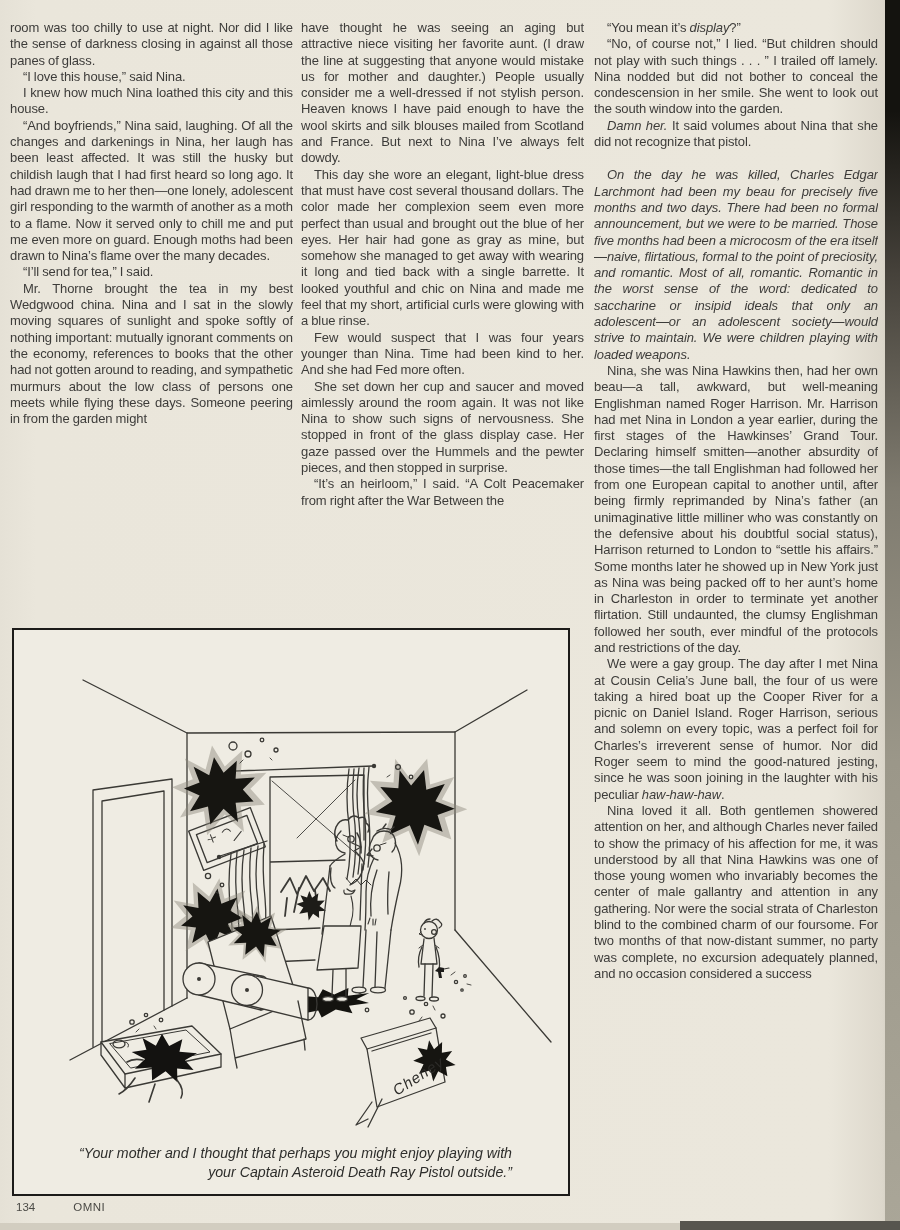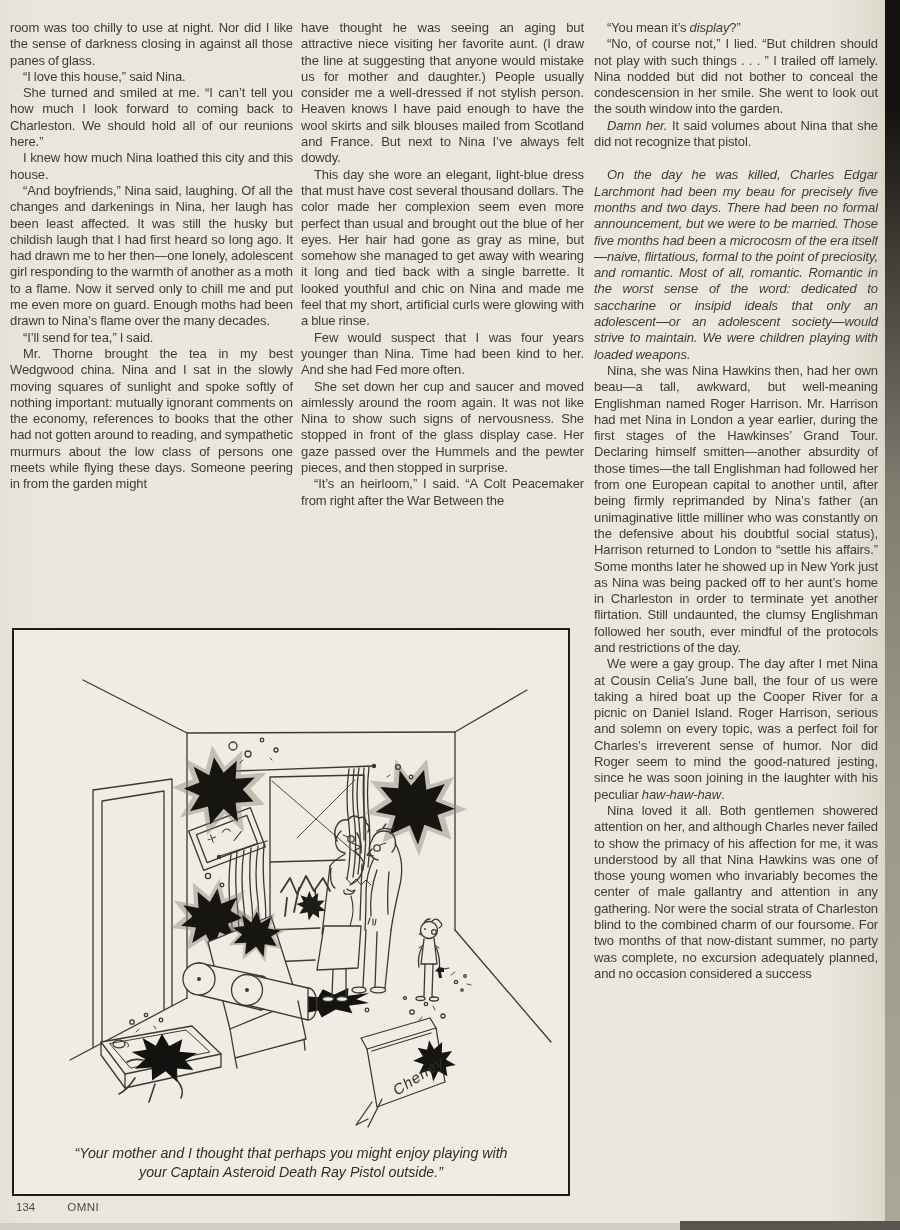--- a/index.html
+++ b/index.html
@@ -21,46 +21,45 @@
   .col p.ind{text-indent:13px;}
   .col p.sb{margin-top:17px;font-style:italic;}
   .col em{font-style:italic;}
   #cartoon-panel{
     position:absolute;left:12px;top:628px;width:558px;height:568px;
     border:2px solid #1c1b19;background:#efece3;box-sizing:border-box;
   }
   #cartoon-panel svg{display:block;margin:0 auto;}
   #cartoon-caption{
     position:absolute;left:0;bottom:12px;width:100%;box-sizing:border-box;
-    padding:0 56px;text-align:center;font-style:italic;
+    padding:0 56px;text-align:right;font-style:italic;
     font-size:14.2px;line-height:19px;color:#2d2d2b;
   }
   #footer{position:absolute;left:16px;top:1201px;font-size:11.5px;color:#4b4a46;}
   #footer .pgnum{display:inline-block;width:30px;}
-  #footer .mag{display:inline-block;margin-left:18px;letter-spacing:0.5px;}
+  #footer .mag{display:inline-block;margin-left:24px;letter-spacing:0.5px;}
   #edge-right{
     position:absolute;right:0;top:0;width:15px;height:1230px;pointer-events:none;
     background:linear-gradient(180deg,#14130f 0%,#14130f 9%,#45413a 22%,#807c70 40%,#9b9789 62%,#aaa698 100%);
   }
   #edge-bottom{
     position:absolute;left:0;top:1223px;width:900px;height:7px;
     background:#d2cdc0;
   }
   #scan-block{
     position:absolute;left:680px;top:1221px;width:220px;height:9px;
     background:#57554e;
   }
 </style>
 </head>
 <body>
 
 <div class="col" id="col-left">
     <p>room was too chilly to use at night. Nor did I like the sense of darkness closing in against all those panes of glass.</p>
     <p class="ind">“I love this house,” said Nina.</p>
-    <p class="ind">She turned and smiled at me. “I can’t tell you how much I look forward to coming back to Charleston. We should hold all of our reunions here.”</p>
     <p class="ind">I knew how much Nina loathed this city and this house.</p>
     <p class="ind">“And boyfriends,” Nina said, laughing. Of all the changes and darkenings in Nina, her laugh has been least affected. It was still the husky but childish laugh that I had first heard so long ago. It had drawn me to her then—one lonely, adolescent girl responding to the warmth of another as a moth to a flame. Now it served only to chill me and put me even more on guard. Enough moths had been drawn to Nina’s flame over the many decades.</p>
     <p class="ind">“I’ll send for tea,” I said.</p>
     <p class="ind">Mr. Thorne brought the tea in my best Wedgwood china. Nina and I sat in the slowly moving squares of sunlight and spoke softly of nothing important: mutually ignorant comments on the economy, references to books that the other had not gotten around to reading, and sympathetic murmurs about the low class of persons one meets while flying these days. Someone peering in from the garden might</p>
   </div>
 <div class="col" id="col-middle">
     <p>have thought he was seeing an aging but attractive niece visiting her favorite aunt. (I draw the line at suggesting that anyone would mistake us for mother and daughter.) People usually consider me a well-dressed if not stylish person. Heaven knows I have paid enough to have the wool skirts and silk blouses mailed from Scotland and France. But next to Nina I’ve always felt dowdy.</p>
     <p class="ind">This day she wore an elegant, light-blue dress that must have cost several thousand dollars. The color made her complexion seem even more perfect than usual and brought out the blue of her eyes. Her hair had gone as gray as mine, but somehow she managed to get away with wearing it long and tied back with a single barrette. It looked youthful and chic on Nina and made me feel that my short, artificial curls were glowing with a blue rinse.</p>
     <p class="ind">Few would suspect that I was four years younger than Nina. Time had been kind to her. And she had Fed more often.</p>
     <p class="ind">She set down her cup and saucer and moved aimlessly around the room again. It was not like Nina to show such signs of nervousness. She stopped in front of the glass display case. Her gaze passed over the Hummels and the pewter pieces, and then stopped in surprise.</p>

